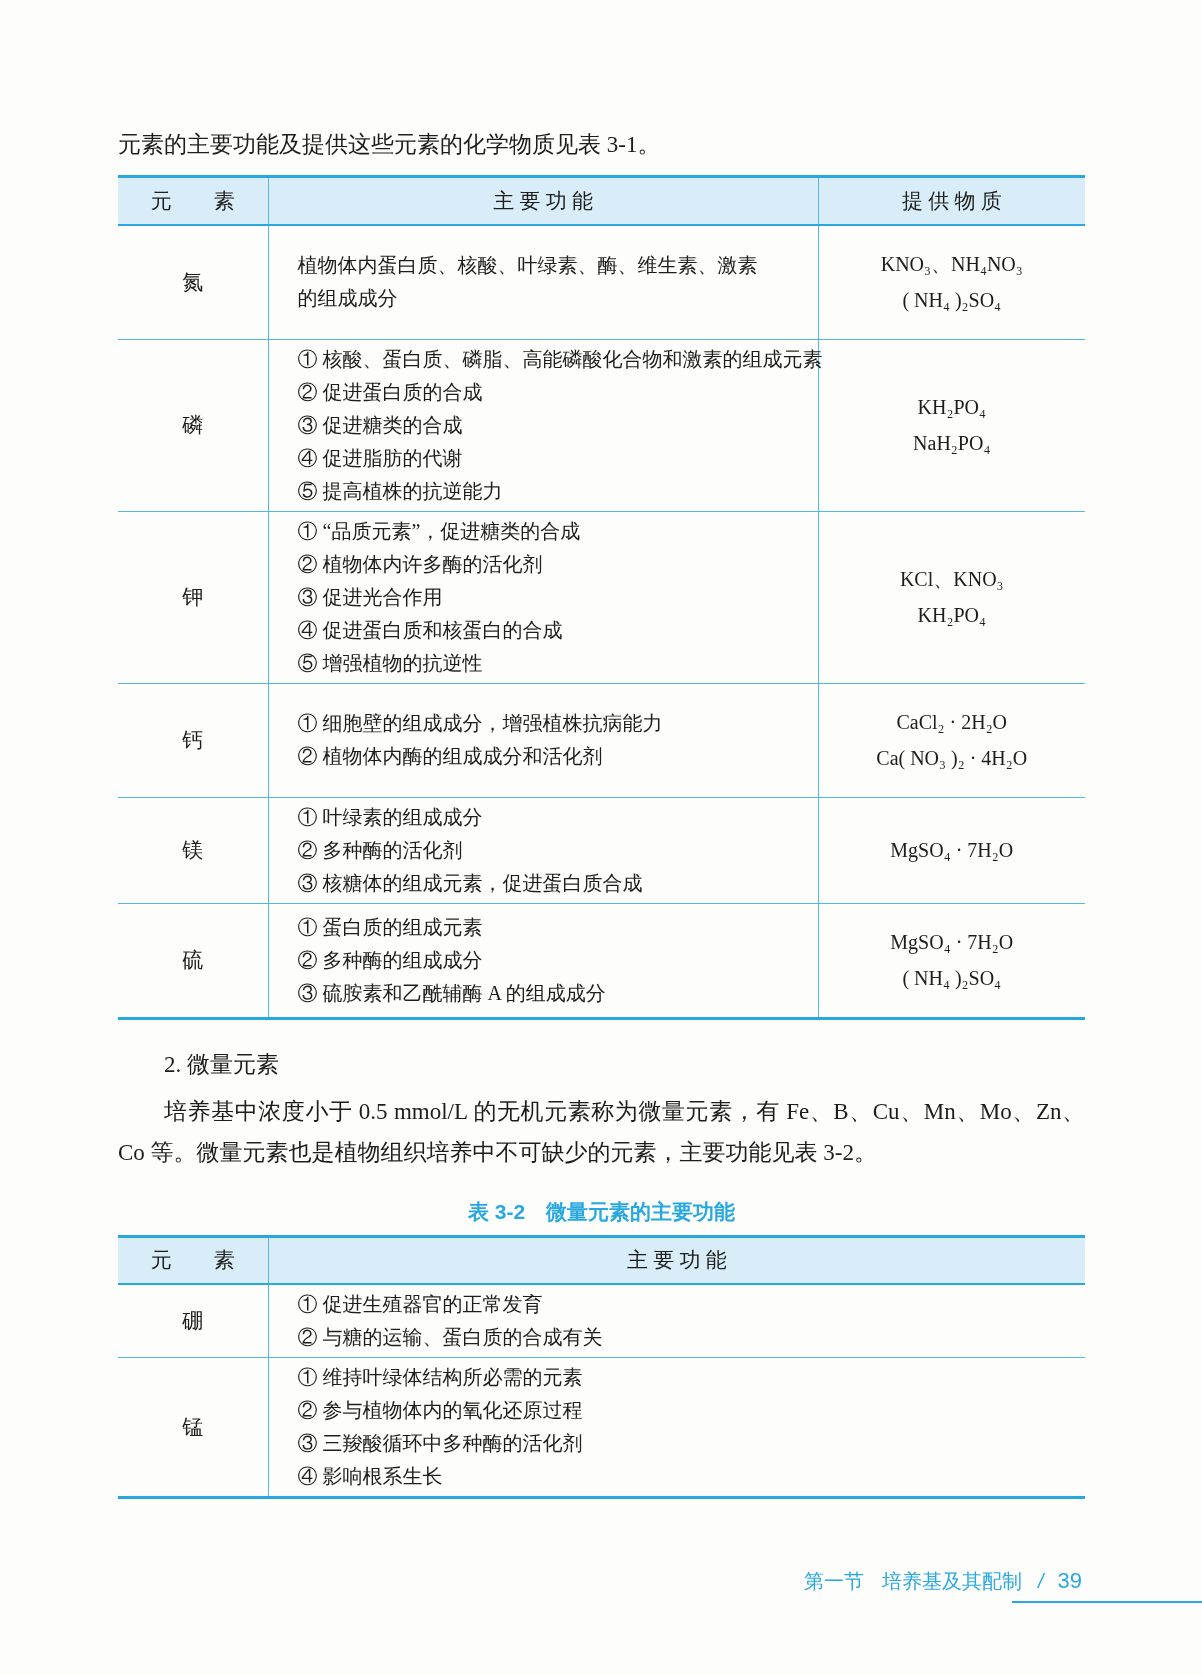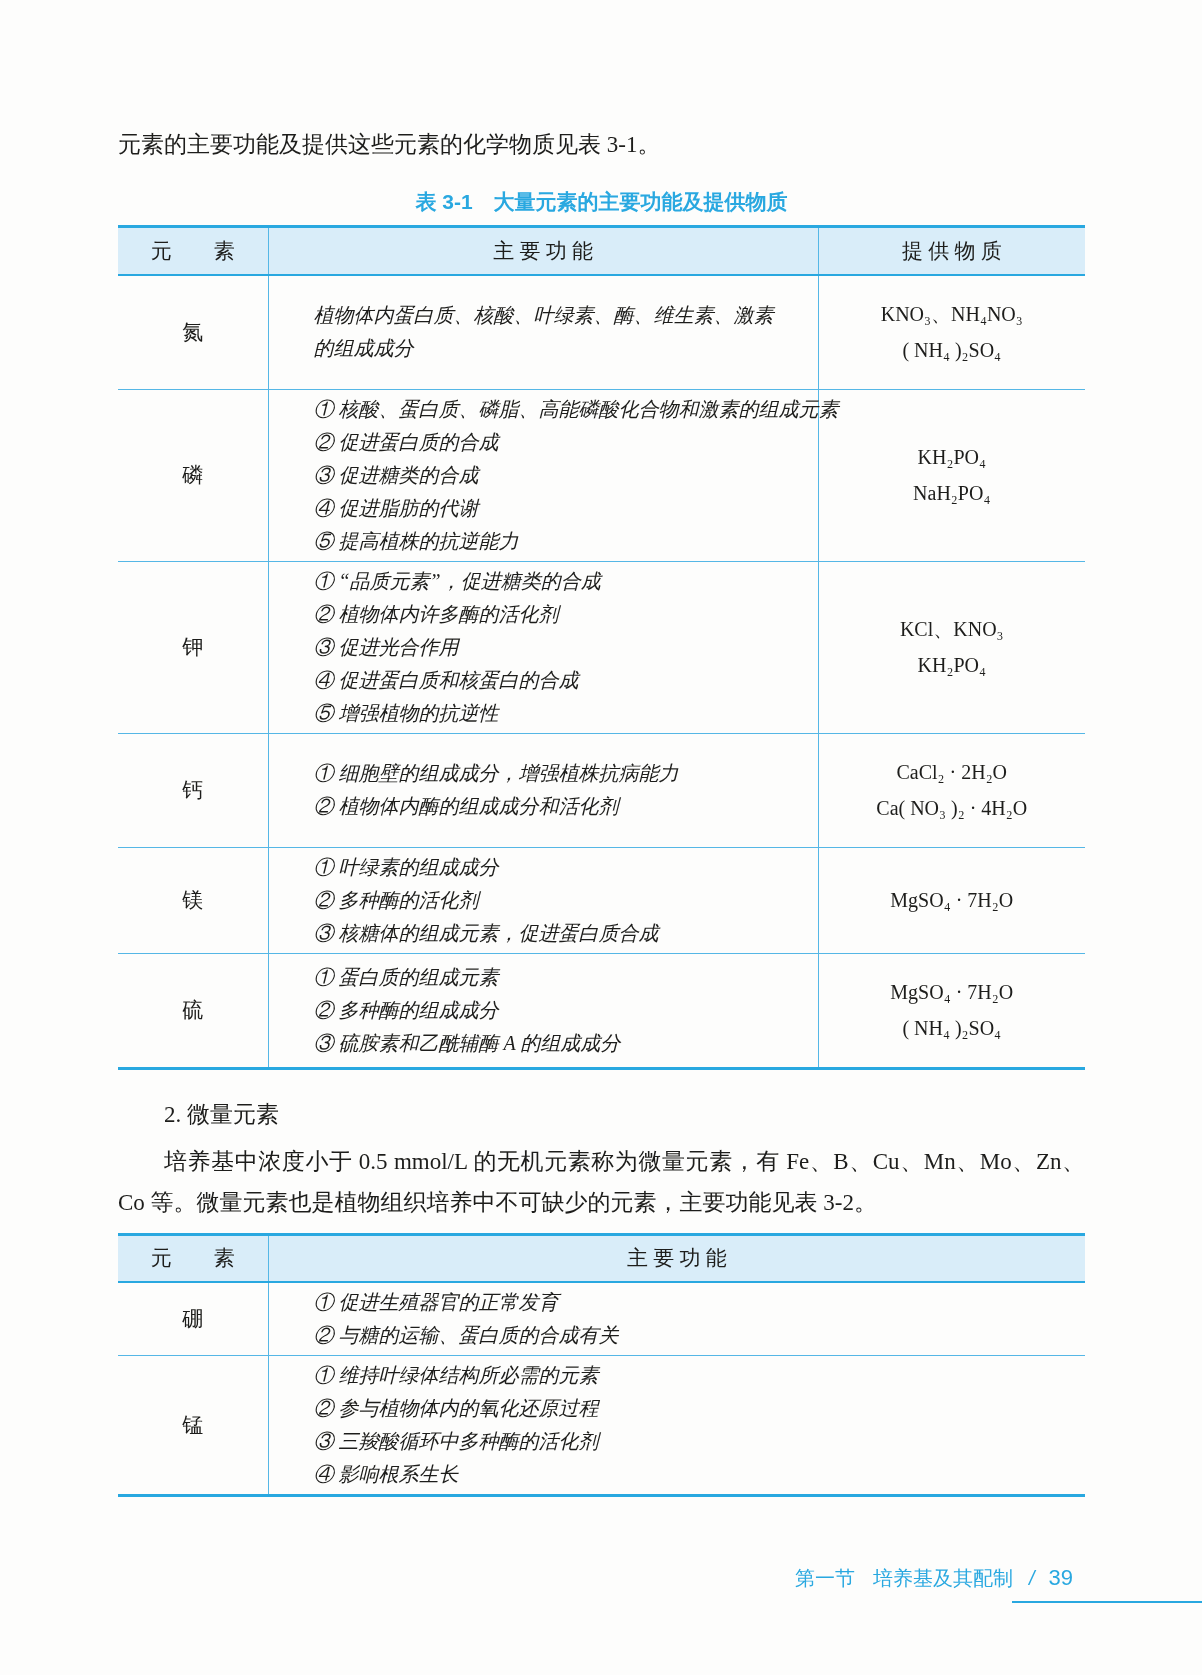--- a/index.html
+++ b/index.html
@@ -65,41 +65,40 @@
   table.tbl th + th,
   table.tbl td + td { border-left: 1px solid var(--grid-line, #55b7e6); }
   table.tbl tbody tr + tr td { border-top: 1px solid var(--grid-line, #55b7e6); }
 
   td.el {
     text-align: center;
     vertical-align: middle;
     font-size: 21px;
   }
   td.fn {
-    padding: 3px 8px 3px 45px;
-    vertical-align: middle;
-    font-style: italic;
+    padding: 3px 8px 3px 29px;
+    vertical-align: middle;
   }
   .fn-line { line-height: 33px; white-space: nowrap; }
   .fn-plain { white-space: normal; max-width: 470px; }
   td.ch {
     text-align: center;
     vertical-align: middle;
     padding: 19px 4px;
   }
   .ch-line { line-height: 33px; margin: 3px 0; }
 
   .footer {
     position: absolute;
     top: 1563px;
-    right: 129px;
+    right: 120px;
     color: var(--accent-blue, #29a8e0);
     font-family: "Liberation Sans", sans-serif;
     font-size: 20px;
-    line-height: 30px;
+    line-height: 36px;
     white-space: nowrap;
   }
   .footer .sec-label { margin-right: 18px; }
   .footer .sep { margin: 0 14px 0 16px; font-style: italic; }
   .footer .pagenum { font-size: 22px; }
   .footer-rule {
     position: absolute;
     top: 1601px;
     left: 1012px;
     right: 0;
@@ -108,21 +107,20 @@
   }
 </style>
 </head>
 <body>
 
 <div class="page">
   <div class="content">
 
     <p class="body-par intro">元素的主要功能及提供这些元素的化学物质见表 3-1。</p>
 
-    <div class="tbl-title">表 3-1　大量元素的主要功能及提供物质</div>
 
     <table class="tbl tbl1">
       <colgroup>
         <col style="width:150px">
           <col style="width:550px">
           <col style="width:267px">
       </colgroup>
       <thead>
         <tr>
           <th>元　　素</th>
@@ -202,20 +200,21 @@
             <div class="ch-line">MgSO₄ · 7H₂O</div>
             <div class="ch-line">( NH₄ )₂SO₄</div>
           </td>
         </tr>
       </tbody>
     </table>
 
     <p class="body-par indent subhead">2. 微量元素</p>
     <p class="body-par indent par2">培养基中浓度小于 0.5 mmol/L 的无机元素称为微量元素，有 Fe、B、Cu、Mn、Mo、Zn、Co 等。微量元素也是植物组织培养中不可缺少的元素，主要功能见表 3-2。</p>
 
+    <div class="tbl-title second">表 3-2　微量元素的主要功能</div>
 
     <table class="tbl tbl2">
       <colgroup>
         <col style="width:150px">
           <col style="width:817px">
       </colgroup>
       <thead>
         <tr>
           <th>元　　素</th>
           <th>主 要 功 能</th>

